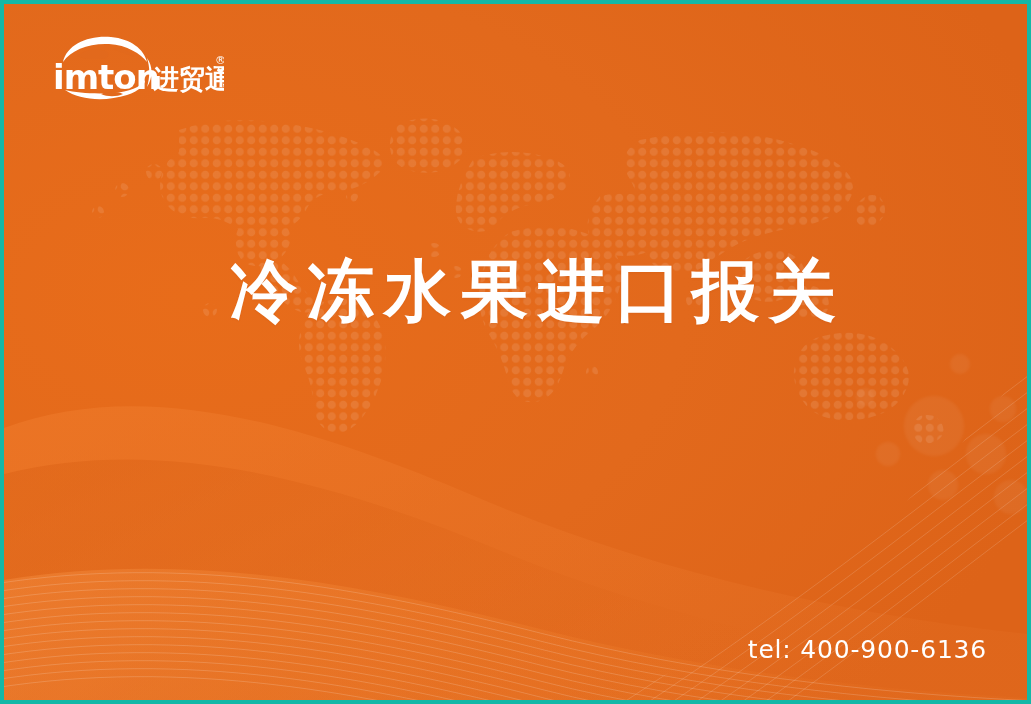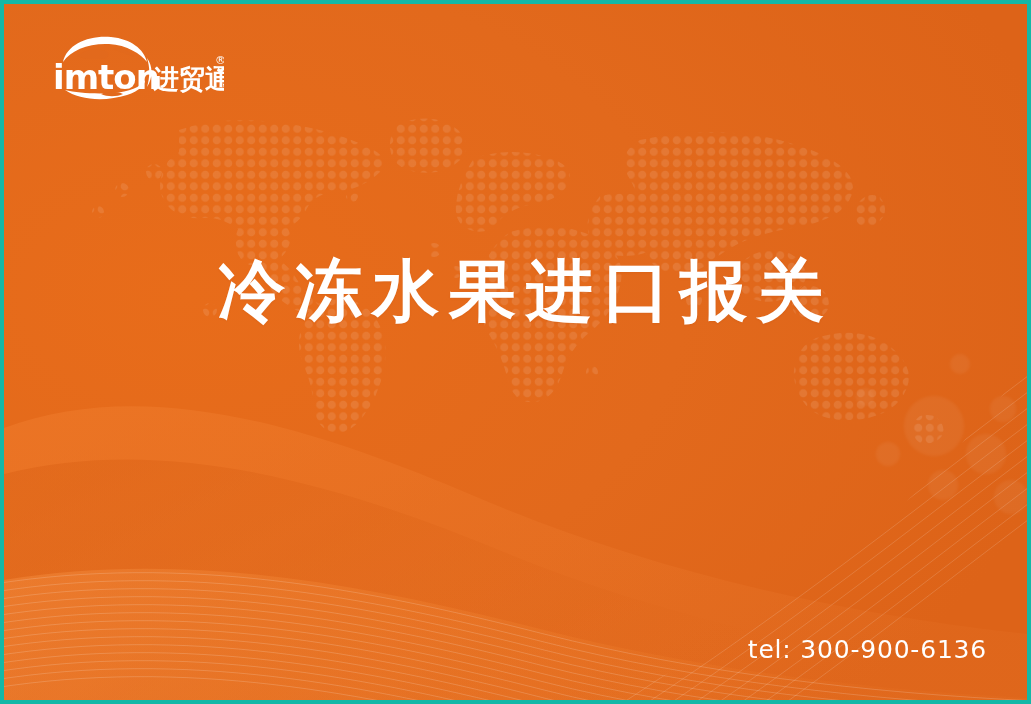--- a/index.html
+++ b/index.html
@@ -80,20 +80,21 @@
     width: 175px;
     height: 70px;
   }
 
   
   #headline {
     position: absolute;
     left: 214px;
     top: 228px;
     width: 640px;
+    text-align: center;
   }
 
   .headline-line {
     color: #ffffff;
     font-family: "DejaVu Sans", "Liberation Sans", sans-serif;
     font-size: 67px;
     font-weight: bold;
     line-height: 118px;
     letter-spacing: 10px;
     white-space: nowrap;
@@ -282,16 +283,16 @@
 
       <text x="104" y="56" fill="#ffffff" font-family="DejaVu Sans, Liberation Sans, sans-serif" font-size="26" font-weight="bold" letter-spacing="0">进贸通</text>
 
       <text x="166" y="32" fill="#ffffff" font-family="DejaVu Sans, Liberation Sans, sans-serif" font-size="11">®</text>
     </svg>
 
     <div id="headline">
       <div class="headline-line">冷冻水果进口报关</div>
     </div>
 
-    <div id="phone">tel: 300-900-6136</div>
+    <div id="phone">tel: 400-900-6136</div>
 
   </div>
 </div>
 
 </body></html>

